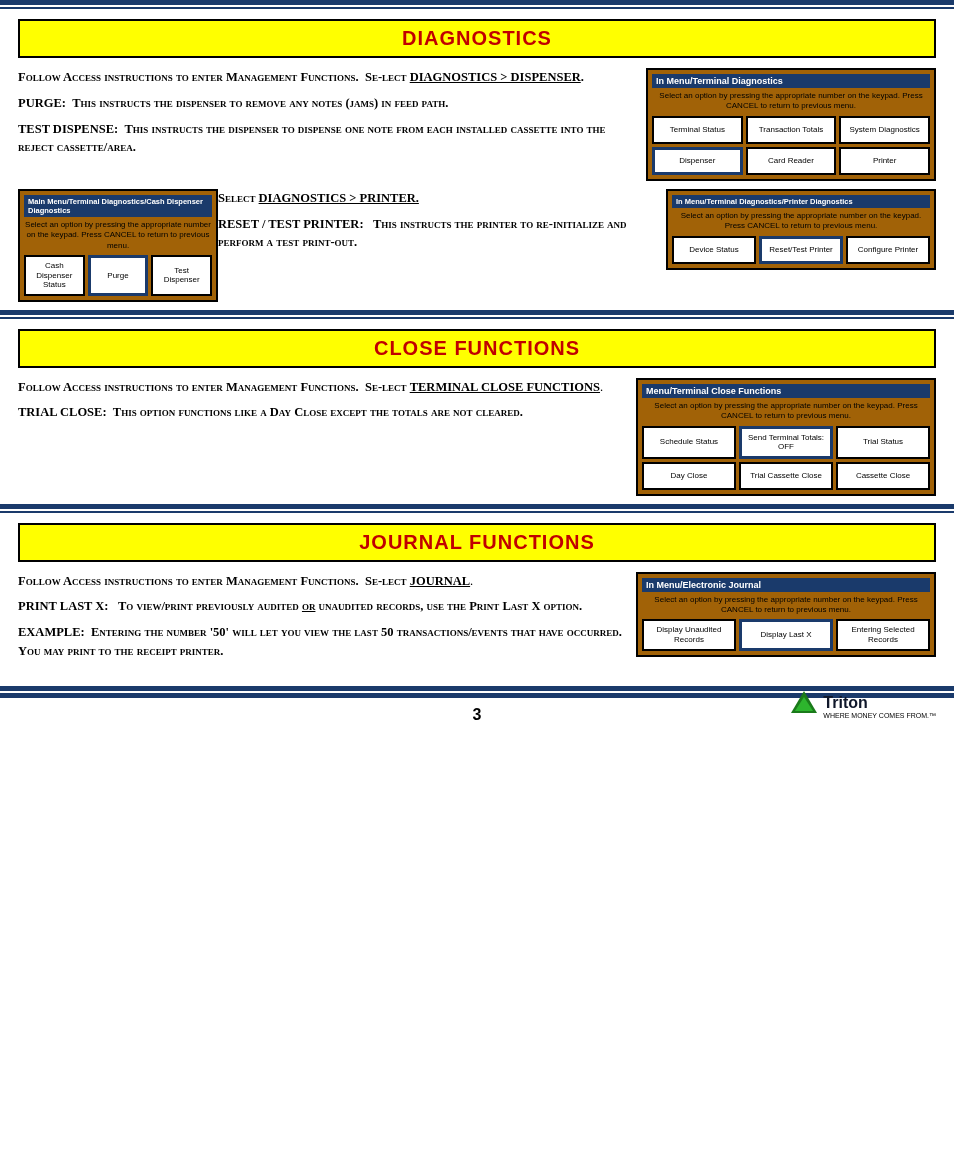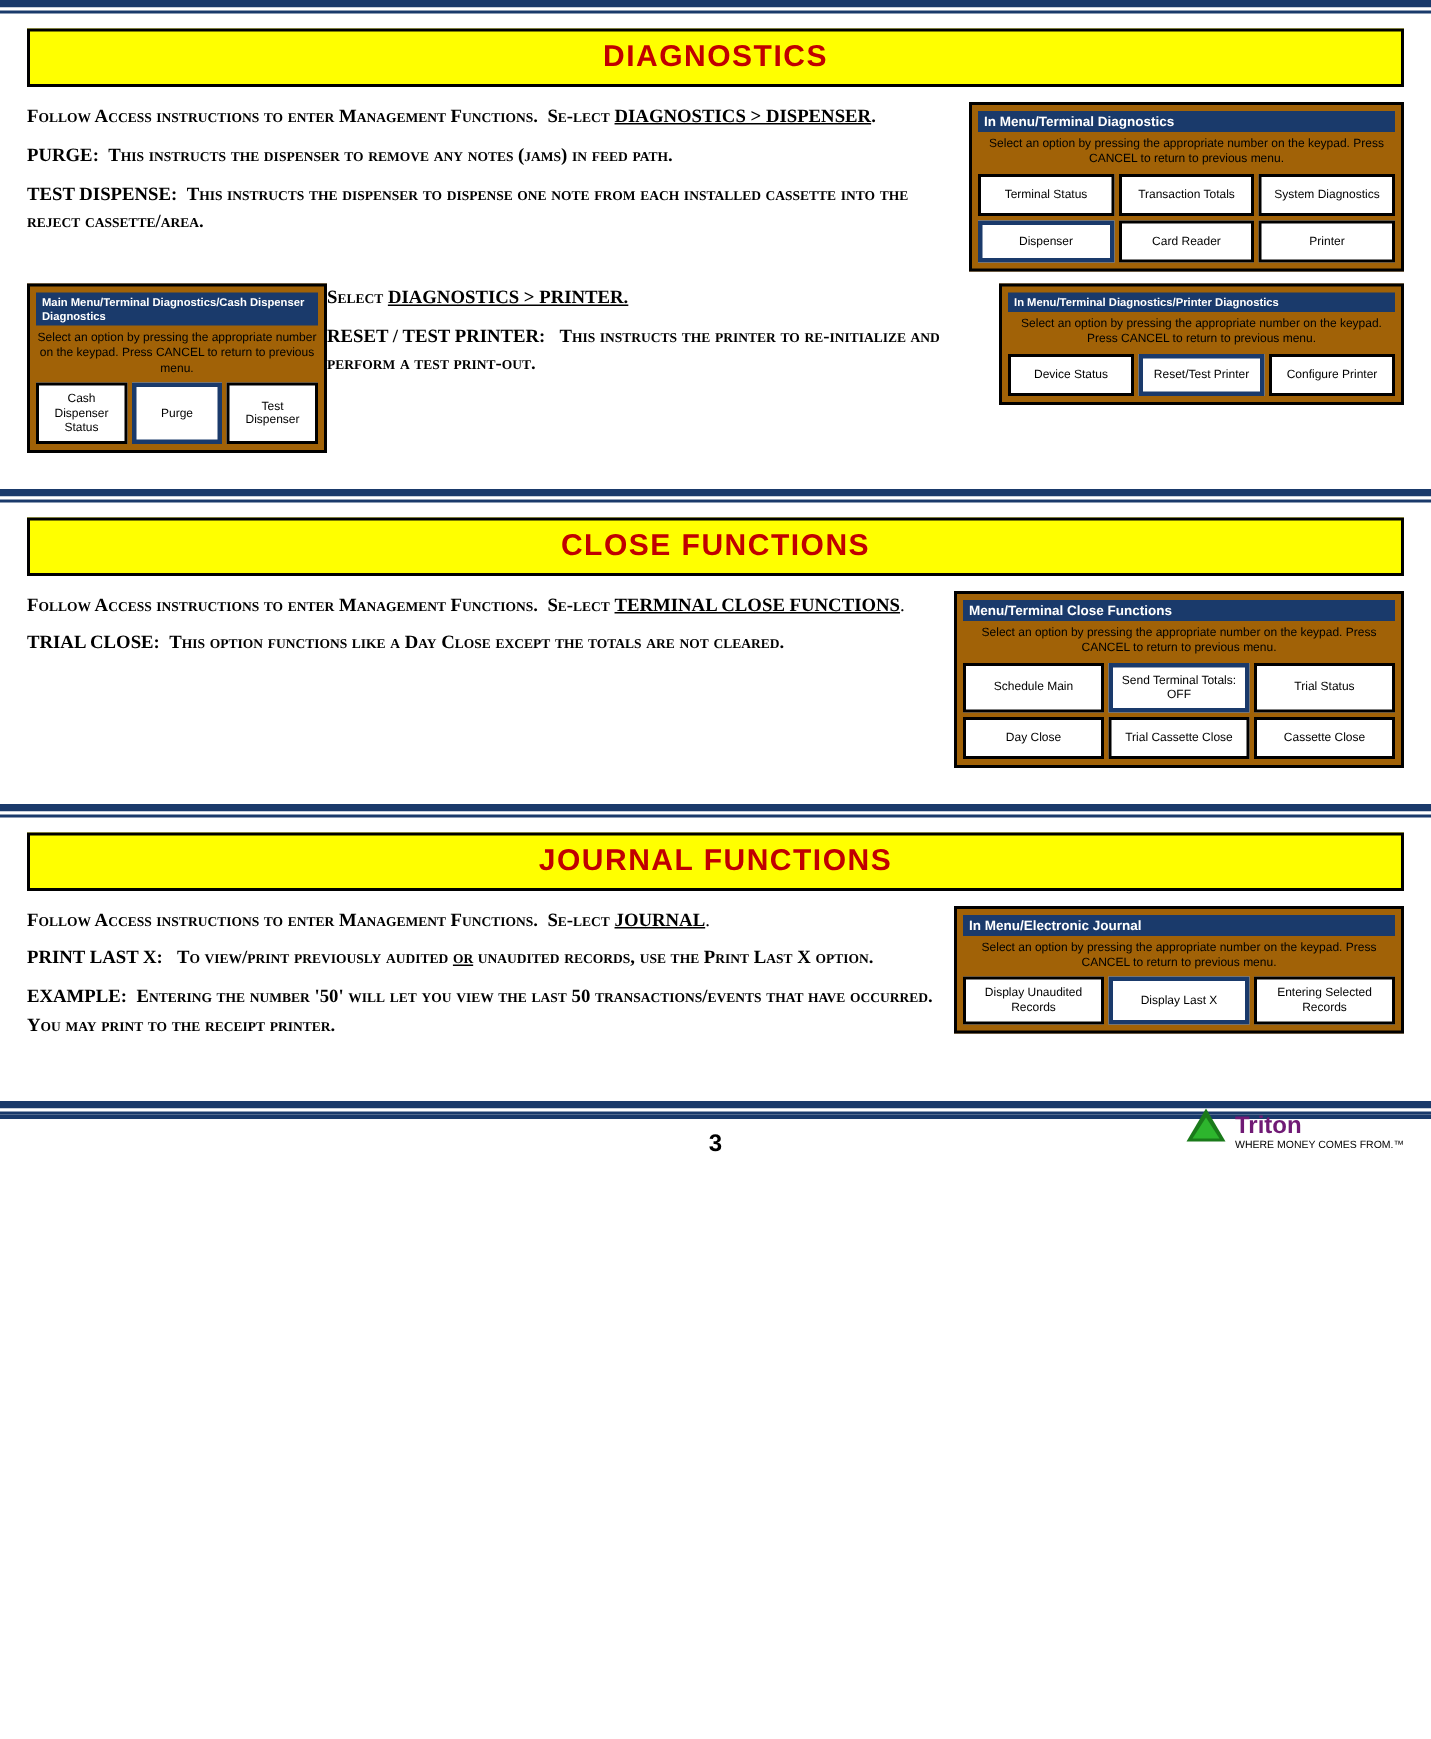--- a/index.html
+++ b/index.html
@@ -141,21 +141,21 @@
       gap: 4px;
     }
     .footer-logo-icon {
       color: #1a5c1a;
       font-size: 18px;
     }
     .footer-logo-text {
       font-family: Arial, sans-serif;
       font-size: 16px;
       font-weight: bold;
-      color: #701a75;
+      color: #0f172a;
     }
     .footer-logo-sub {
       font-family: Arial, sans-serif;
       font-size: 7px;
       color: #000;
       display: block;
       text-align: right;
     }
 
     
@@ -184,21 +184,21 @@
     }
     .printer-middle {
       flex: 1;
     }
     .printer-right-screen {
       width: 270px;
       flex-shrink: 0;
     }
 
     .section-wrapper {
-      padding: 10px 18px 24px 18px;
+      padding: 10px 18px 8px 18px;
     }
   </style>
 </head>
 <body>
 
 <div class="page-wrapper">
 
   <div style="height:5px;background:#1a3a6b;"></div>
   <div style="height:2px;background:#fff;"></div>
   <div style="height:2px;background:#1a3a6b;"></div>
@@ -312,21 +312,21 @@
         <p class="body-text">
           <span class="bold">TRIAL CLOSE:&nbsp; </span><span class="small-caps">This option functions like a Day Close except the totals are not cleared.</span>
         </p>
       </div>
       <div class="section-right">
         <div class="screen-mock">
           <div class="screen-mock-title">Menu/Terminal Close Functions</div>
           <div class="screen-mock-text">Select an option by pressing the appropriate number on the keypad. Press CANCEL to return to previous menu.</div>
           <div class="screen-mock-grid">
             <div class="screen-mock-btn">
-                <span>Schedule Main</span>
+                <span>Schedule Status</span>
               </div>
             <div class="screen-mock-btn active">
                 <span>Send Terminal Totals: OFF</span>
               </div>
             <div class="screen-mock-btn">
                 <span>Trial Status</span>
               </div>
             <div class="screen-mock-btn">
                 <span>Day Close</span>
               </div>

